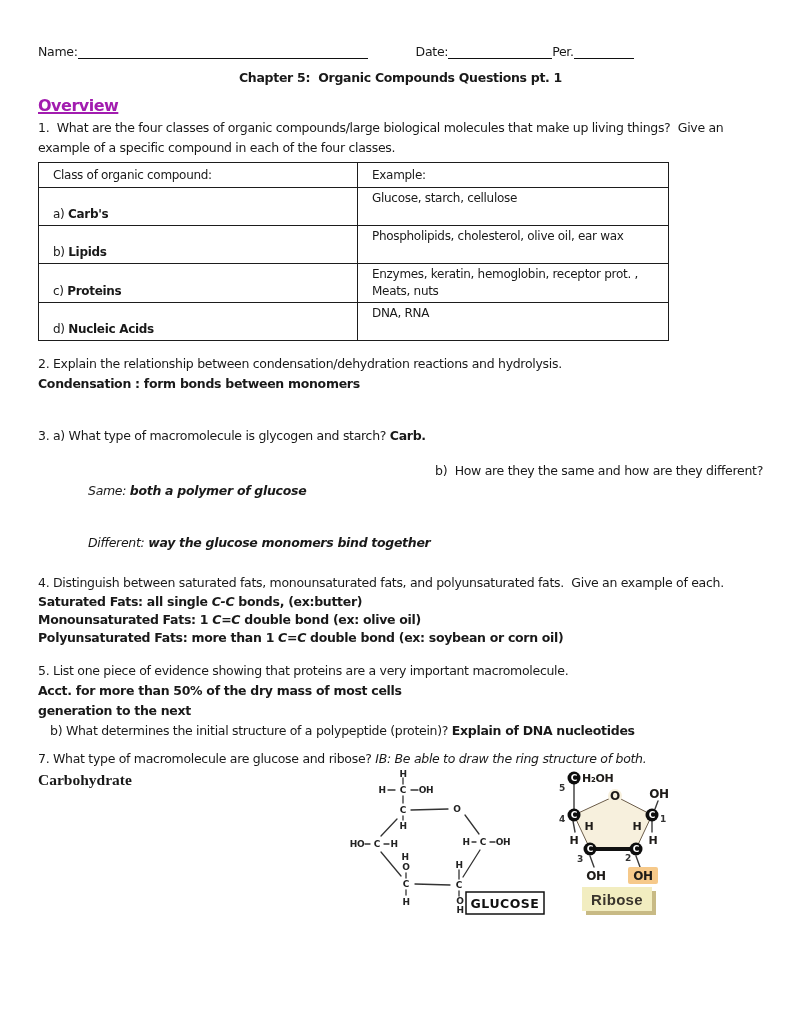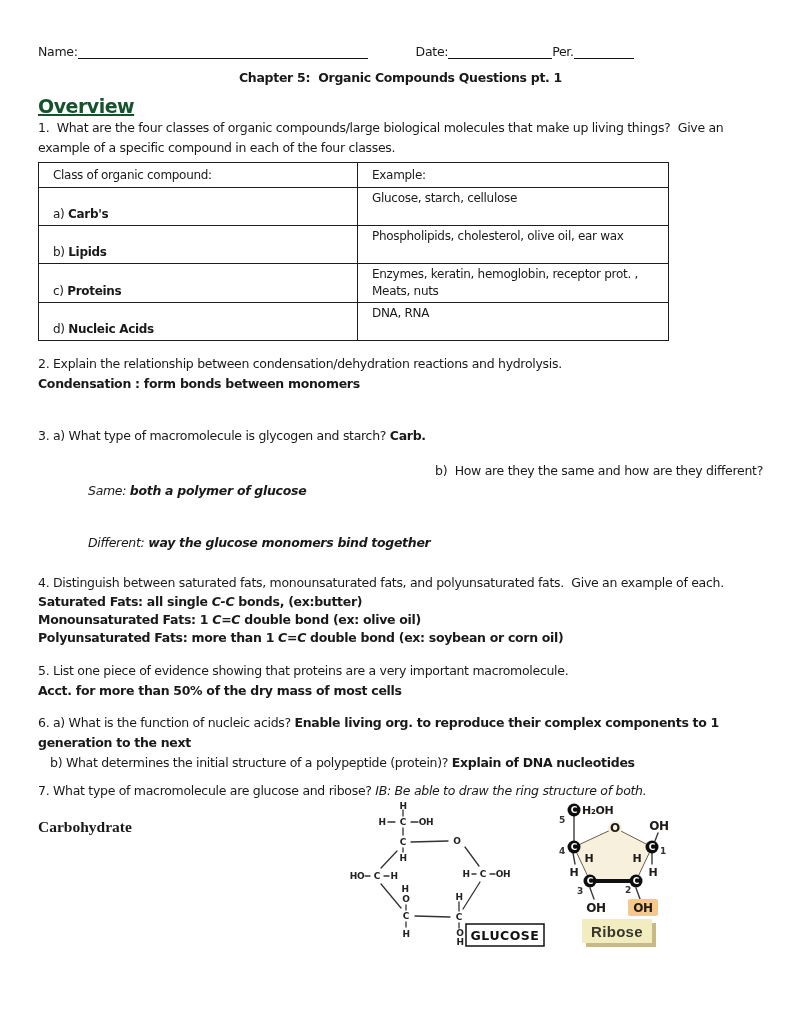--- a/index.html
+++ b/index.html
@@ -20,21 +20,21 @@
   .uline { display:inline-block; height:14px; border-bottom:1.6px solid #111; }
   .w-name { width:290px; }
   .w-date { width:104px; }
   .w-per  { width:60px; }
   .hgap { width:48px; }
   .title {
     text-align:center; font-weight:bold; 
     margin-top:6px; line-height:20px; white-space:pre-wrap;
   }
   .overview {
-    color:#14532d; font-size:19px; font-weight:bold;
+    color:#a21caf; font-size:16px; font-weight:bold;
     text-decoration:underline; text-decoration-thickness:2px;
     margin-top:6px; line-height:24px; letter-spacing:-0.5px;
   }
   .line { white-space:pre-wrap; line-height:20px; }
   .tight { line-height:18px; }
   .b { font-weight:bold; }
   .i { font-style:italic; }
   .serif { font-family:"Liberation Serif", serif; font-size:15.5px; letter-spacing:0; }
   .indent1 { margin-left:20px; }
   .indent2 { margin-left:50px;font-style:italic; }
@@ -51,21 +51,21 @@
     border:1.6px solid #1d1d1d; text-align:left;
     padding:2px 14px; font-weight:normal;
   }
   .qtable th { height:20px; line-height:18px; }
   .col-class { width:290px; }
   .col-ex { width:282px; }
   .classcell { vertical-align:bottom; height:33px; line-height:17px; white-space:pre-wrap; }
   .excell { vertical-align:top; font-weight:bold; line-height:17px; }
   .diagram-area { position:relative; height:172px; }
   .diagram-area svg { position:absolute; top:-6px; }
-  .carb-label { position:absolute; left:0; top:16px; }
+  .carb-label { position:absolute; left:0; top:1px; }
   #glucose-svg { left:292px; }
   #ribose-svg { left:514px; }
   .gatom { font-family:"DejaVu Sans",sans-serif; font-size:9px; font-weight:bold; fill:#222; }
   .gbox-text { font-family:"DejaVu Sans",sans-serif; font-size:12.5px; font-weight:bold; letter-spacing:0.5px; fill:#111; }
   .ratom { font-family:"DejaVu Sans",sans-serif; font-weight:bold; fill:#1e1b18; }
   .rnum { font-family:"DejaVu Sans",sans-serif; font-weight:bold; fill:#333; }
   .rcarbon-letter { font-family:"DejaVu Sans",sans-serif; font-size:9px; font-weight:bold; fill:#ffffff; }
   .rlabel-text { font-family:"Liberation Sans",sans-serif; font-size:15px; font-weight:bold; fill:#3a352c; letter-spacing:0.3px; }
 </style>
 </head>
@@ -124,21 +124,20 @@
   <div class="line mt16 indent2"><span>Different: </span><span class="b">way the glucose monomers bind together</span></div>
 
   <div class="line mt20"><span>4. Distinguish between saturated fats, monounsaturated fats, and polyunsaturated fats.  Give an example of each.</span></div>
   <div class="line tight"><span class="b">Saturated Fats: all single </span><span class="b i">C-C</span><span class="b"> bonds, (ex:butter)</span></div>
   <div class="line tight"><span class="b">Monounsaturated Fats: 1 </span><span class="b i">C=C</span><span class="b"> double bond (ex: olive oil)</span></div>
   <div class="line tight"><span class="b">Polyunsaturated Fats: more than 1 </span><span class="b i">C=C</span><span class="b"> double bond (ex: soybean or corn oil)</span></div>
 
   <div class="line mt14"><span>5. List one piece of evidence showing that proteins are a very important macromolecule.</span></div>
   <div class="line"><span class="b">Acct. for more than 50% of the dry mass of most cells</span></div>
 
-  <div class="line mt12"><span>6. a) What is the function of nucleic acids? </span><span class="b">Enable living org. to reproduce their complex components to 1</span></div>
   <div class="line"><span class="b">generation to the next</span></div>
   <div class="line indent-sm"><span>b) What determines the initial structure of a polypeptide (protein)? </span><span class="b">Explain of DNA nucleotides</span></div>
 
   <div class="line mt8"><span>7. What type of macromolecule are glucose and ribose? </span><span class="i">IB: Be able to draw the ring structure of both.</span></div>
 
   <div class="diagram-area">
     <div class="carb-label line"><span class="b serif">Carbohydrate</span></div>
     <svg id="glucose-svg" width="230" height="168">
         <line x1="73" y1="15" x2="73" y2="21" stroke="#333333" stroke-width="1.3" stroke-linecap="round"></line>
         <line x1="58" y1="27" x2="65" y2="27" stroke="#333333" stroke-width="1.3" stroke-linecap="round"></line>

